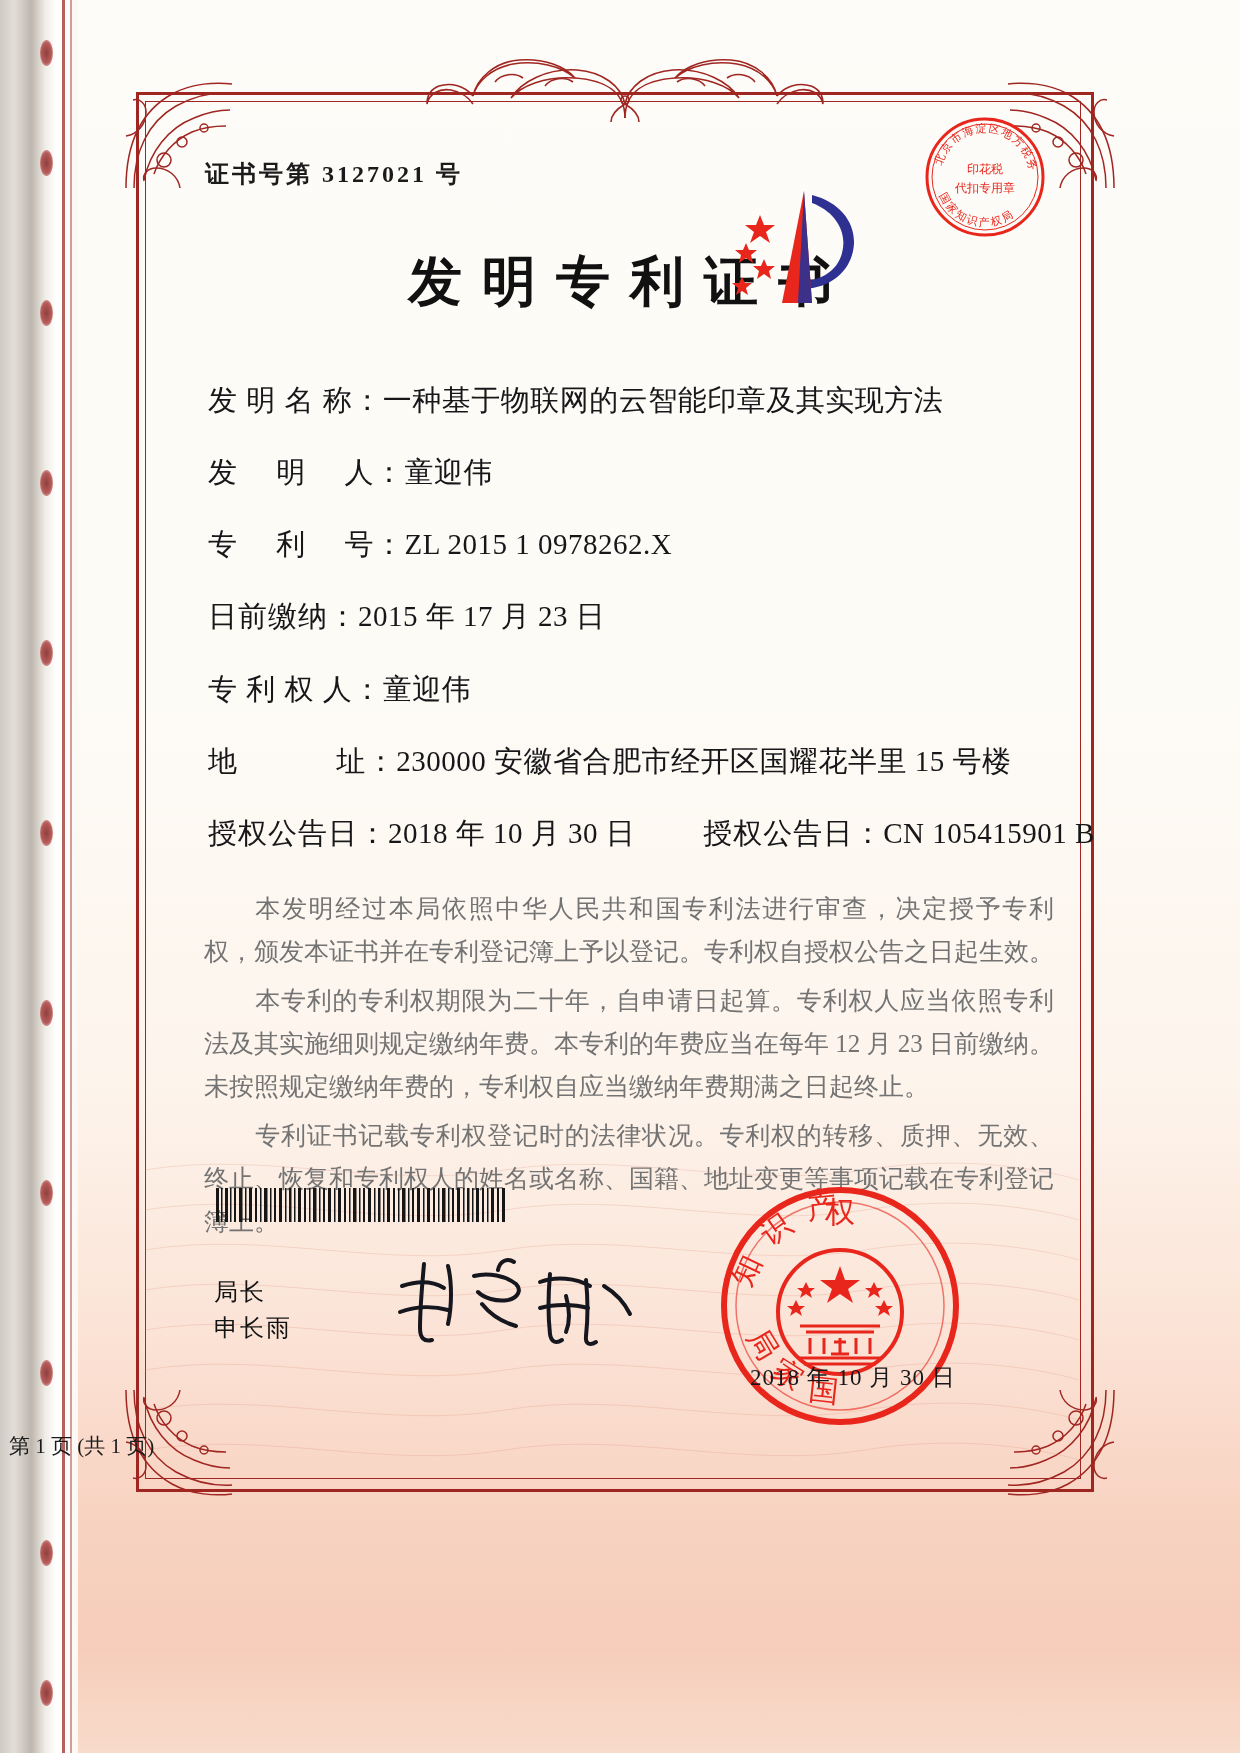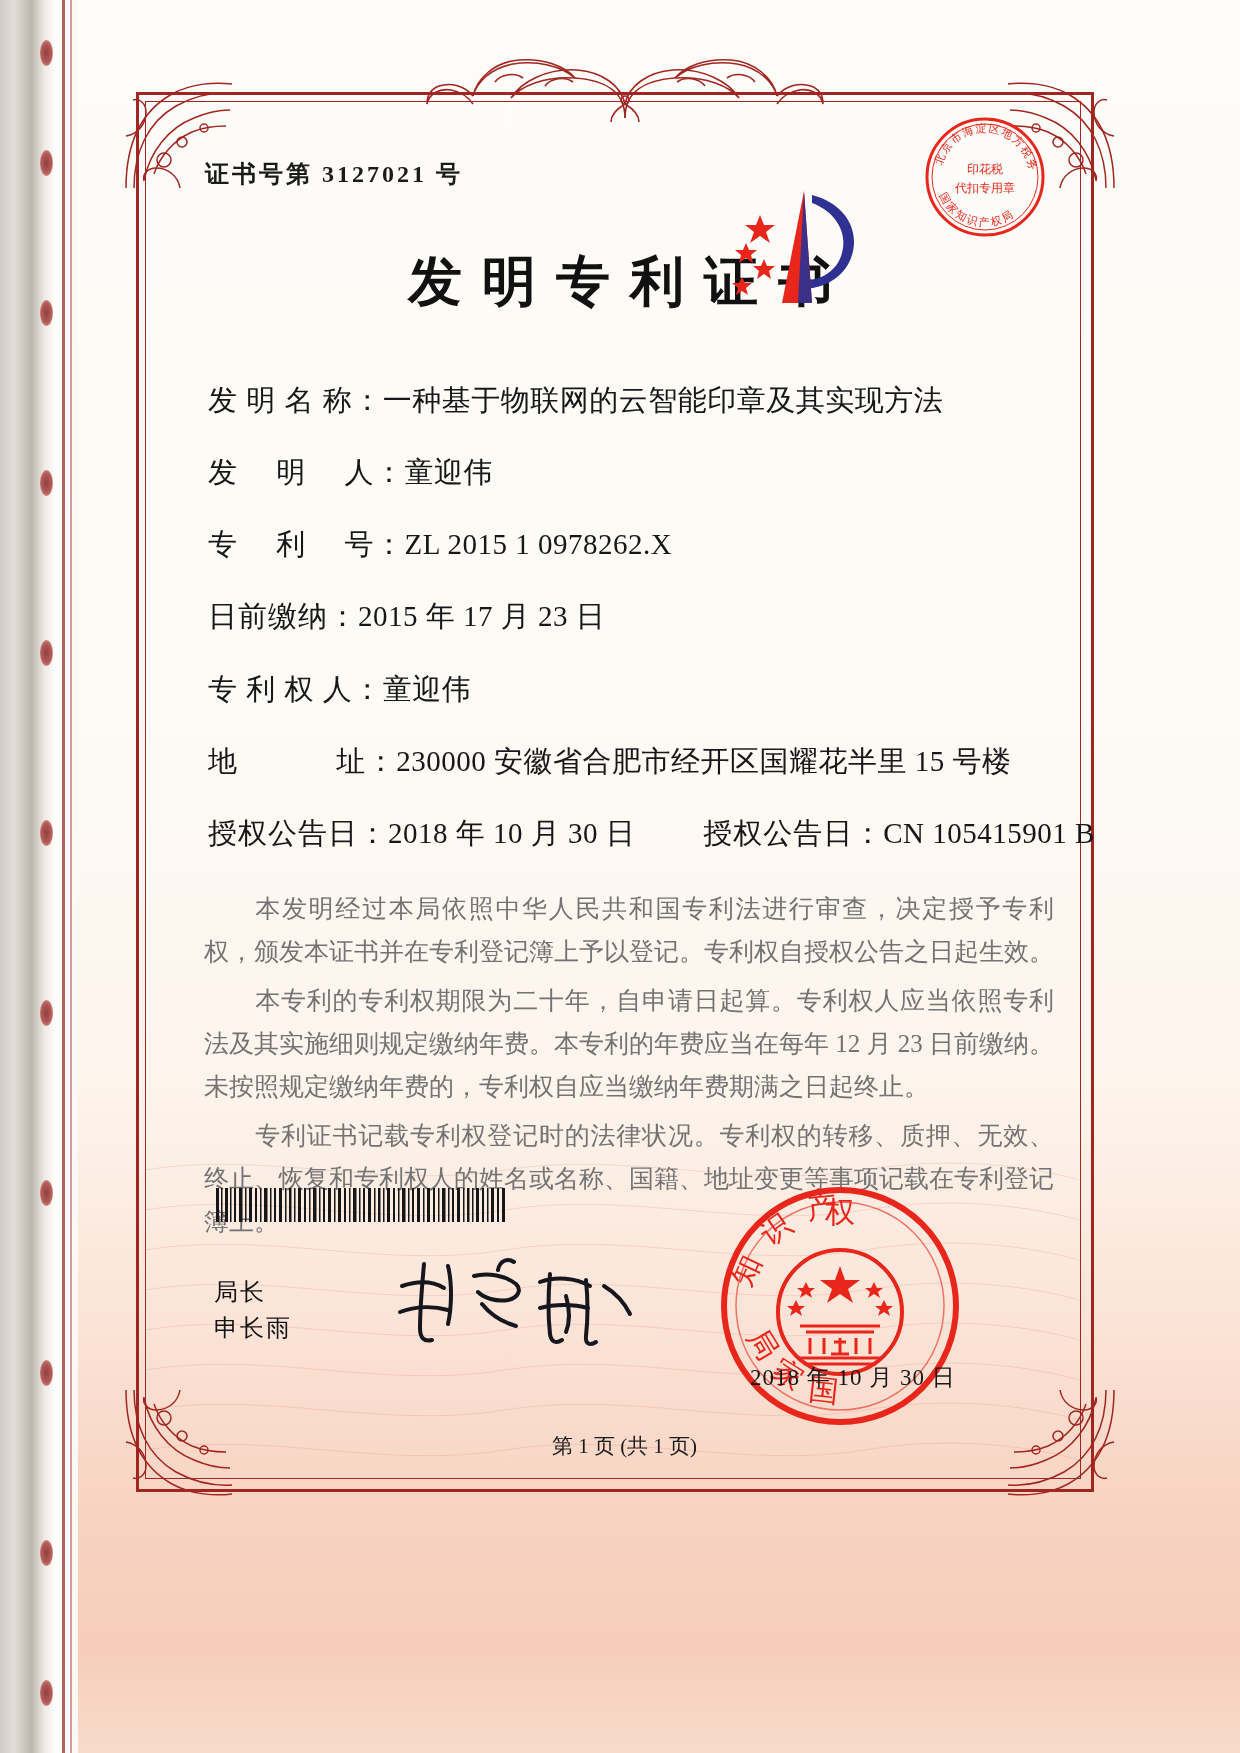--- a/index.html
+++ b/index.html
@@ -193,21 +193,20 @@
     letter-spacing: 1px;
   }
   .tax-seal {
     position: absolute;
     left: 920px; top: 112px;
     width: 130px; height: 130px;
   }
   .footer {
     position: absolute;
     left: 9px; right: 0; top: 1432px;
-    text-align: center;
     font-size: 21px;
     color: #1a1a1a;
   }
   .wave {
     position: absolute;
     left: 145px; top: 1140px;
     width: 934px; height: 337px;
     opacity: .22;
     pointer-events: none;
   }

